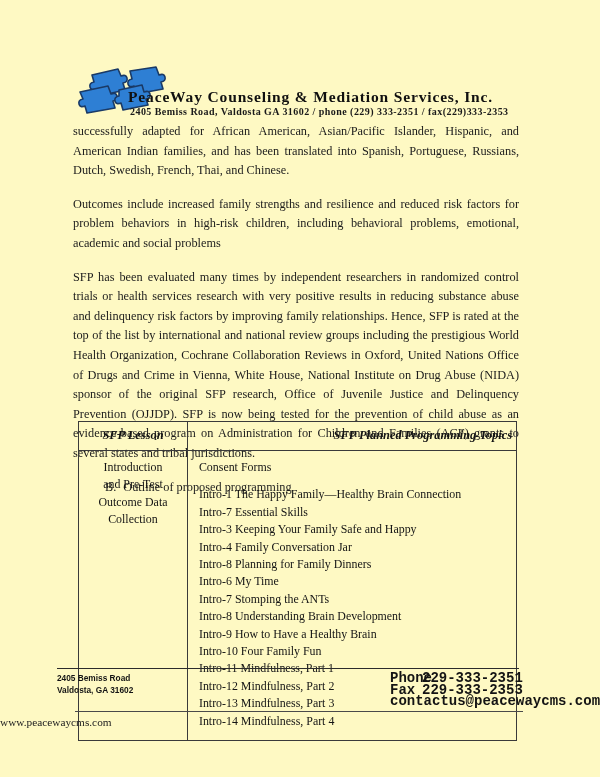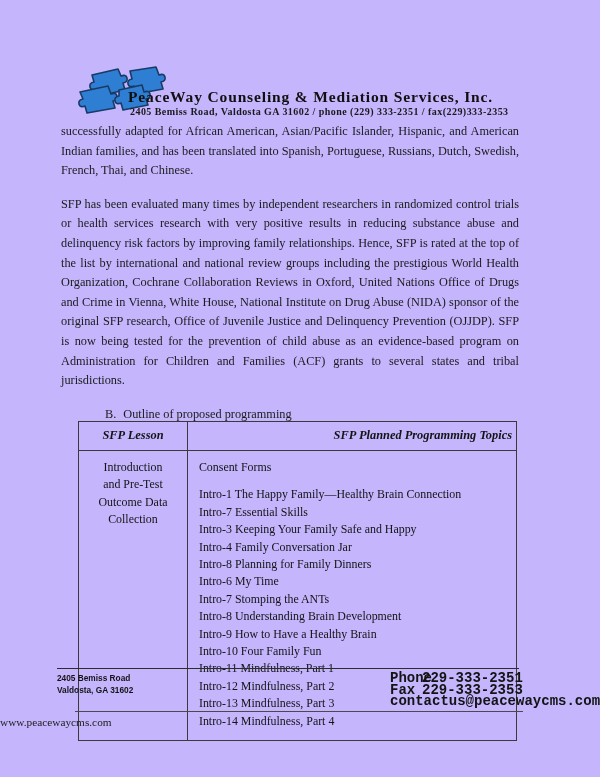--- a/index.html
+++ b/index.html
@@ -12,21 +12,21 @@
     height: 777px;
     position: relative;
     font-family: "Liberation Serif", serif;
     color: #141414;
     overflow: hidden;
   }
 
   .page {
     position: absolute;
     inset: 0;
-    background: #c4b5fd;
+    background: #fef9c3;
   }
 
   
   .letterhead {
     position: absolute;
     left: 0;
     top: 58px;
     width: 600px;
     height: 62px;
   }
@@ -65,21 +65,21 @@
   }
 
   
   .content {
     position: absolute;
     left: 57px;
     top: 122px;
     width: 462px;
   }
   p.para {
-    margin: 0 0 14px 4px;
+    margin: 0 0 14px 16px;
     font-size: 12.3px;
     line-height: 19.6px;
     text-align: justify;
     text-justify: inter-word;
     color: #1b1b1b;
   }
   p.para:last-child { margin-bottom: 0; }
 
   .heading-b {
     margin: 14px 0 0 0;
@@ -208,20 +208,21 @@
       </svg>
     </div>
 
     <div class="company-name">PeaceWay Counseling &amp; Mediation Services, Inc.</div>
 
     <div class="company-tagline">2405 Bemiss Road, Valdosta GA 31602 / phone (229) 333-2351 / fax(229)333-2353</div>
   </div>
 
   <div class="content">
     <p class="para">successfully adapted for African American, Asian/Pacific Islander, Hispanic, and American Indian families, and has been translated into Spanish, Portuguese, Russians, Dutch, Swedish, French, Thai, and Chinese.</p>
+    <p class="para">Outcomes include increased family strengths and resilience and reduced risk factors for problem behaviors in high-risk children, including behavioral problems, emotional, academic and social problems</p>
     <p class="para">SFP has been evaluated many times by independent researchers in randomized control trials or health services research with very positive results in reducing substance abuse and delinquency risk factors by improving family relationships. Hence, SFP is rated at the top of the list by international and national review groups including the prestigious World Health Organization, Cochrane Collaboration Reviews in Oxford, United Nations Office of Drugs and Crime in Vienna, White House, National Institute on Drug Abuse (NIDA) sponsor of the original SFP research, Office of Juvenile Justice and Delinquency Prevention (OJJDP). SFP is now being tested for the prevention of child abuse as an evidence-based program on Administration for Children and Families (ACF) grants to several states and tribal jurisdictions.</p>
 
     <p class="heading-b">
       <span class="lbl">B.</span><span>Outline of proposed programming</span>
     </p>
   </div>
 
   <table class="topics-table">
     <thead>
       <tr>

